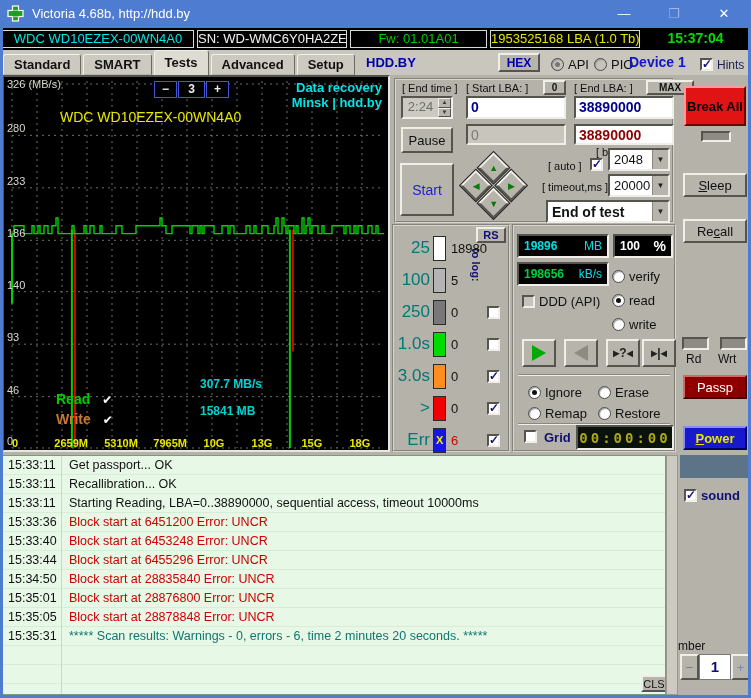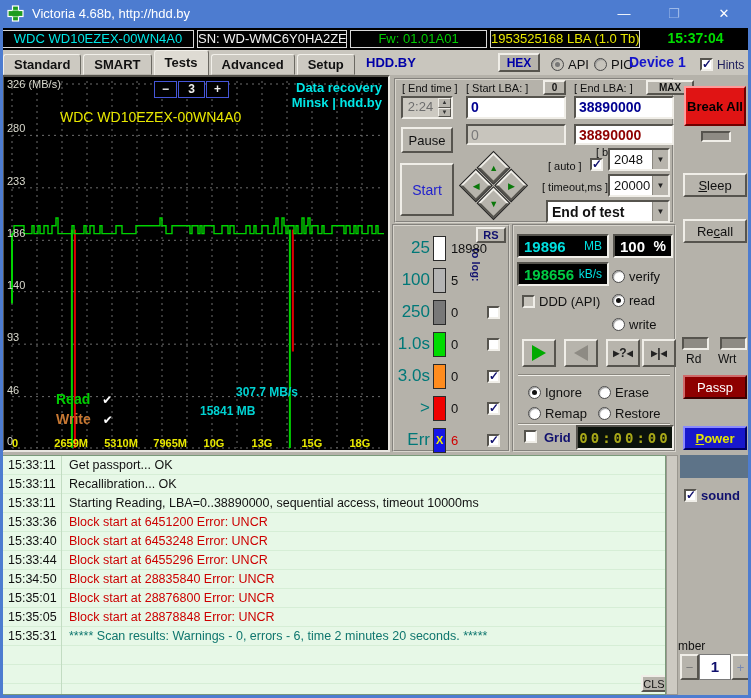--- a/index.html
+++ b/index.html
@@ -63,21 +63,21 @@
   .hlab{width:34px;text-align:right;font-size:17px;color:#007878;}
   .sw{width:13px;height:25px;margin-left:3px;border:1px solid #2a2a2a;position:relative;}
   .sw0{background:#ffffff;} .sw1{background:#b4b4b4;} .sw2{background:#787878;}
   .sw3{background:#00dc00;} .sw4{background:#ff8c1e;} .sw5{background:#f00000;} .sw6{background:#1616e6;}
   .errx{position:absolute;left:2px;top:5px;font-size:11px;font-weight:bold;font-style:normal;color:#f0f000;}
   .hcnt{margin-left:5px;font-size:13px;color:#111;}
   .hcnt.red{color:#d00000;}
   .tolog{position:absolute;left:76px;top:22px;writing-mode:vertical-rl;font-size:11px;font-weight:bold;color:#10106e;}
   
   .lcd{position:absolute;background:#000;border:2px solid;border-color:#56544e #f0eee8 #f0eee8 #56544e;display:flex;align-items:center;justify-content:space-between;padding:0 5px;}
-  .lcd .v{font-size:15px;font-weight:bold;}
+  .lcd .v{font-size:12px;font-weight:bold;}
   .lcd .u{font-size:12px;}
   .cyan{color:#00e0e0;} .grn{color:#00cc44;} .wht{color:#fff;}
   .timerlcd{font-family:"DejaVu Sans Mono",monospace;font-size:14px;font-weight:bold;color:#a8a818;letter-spacing:3px;background:#0b120b;justify-content:center;}
   
   .tri-play{width:0;height:0;border-left:14px solid #00aa00;border-top:8px solid transparent;border-bottom:8px solid transparent;}
   .tri-back{width:0;height:0;border-right:14px solid #8e8b84;border-top:8px solid transparent;border-bottom:8px solid transparent;}
   .seekglyph{font-size:12px;font-weight:bold;color:#222;letter-spacing:0px;}
   .sep{position:absolute;left:4px;right:4px;height:2px;border-top:1px solid #8a877f;border-bottom:1px solid #f0eee8;}
   
   .ind{position:absolute;background:#8e8b84;border:2px solid;border-color:#56544e #f0eee8 #f0eee8 #56544e;}
@@ -204,21 +204,21 @@
       <div class="zbtn" style="width:27px;">3</div>
       <div class="zbtn">+</div>
     </div>
     <div class="watermark">
       <div>Data recovery</div>
       <div>Minsk | hdd.by</div>
     </div>
     <div class="gtitle">WDC WD10EZEX-00WN4A0</div>
     <div class="gleg" style="left:52px;top:314px;color:#00cc00;"><span>Read</span><span class="chk">✔</span></div>
     <div class="gleg" style="left:52px;top:334px;color:#c87832;"><span>Write</span><span class="chk">✔</span></div>
-    <div class="gstat" style="left:196px;top:308px;margin-left:36px;">307.7 MB/s</div>
+    <div class="gstat" style="left:196px;top:300px;">307.7 MB/s</div>
     <div class="gstat" style="left:196px;top:327px;">15841 MB</div>
   </div>
 
   <div class="groupbox" style="left:394px;top:78px;width:280px;height:145px;">
     <span class="lbl" style="left:6px;top:2px;">[ End time ]</span>
     <div class="spin" style="left:5px;top:16px;width:52px;height:23px;">
       <span class="sval">2:24</span>
       <span class="sarrows">
           <div>▲</div>
           <div>▼</div>

